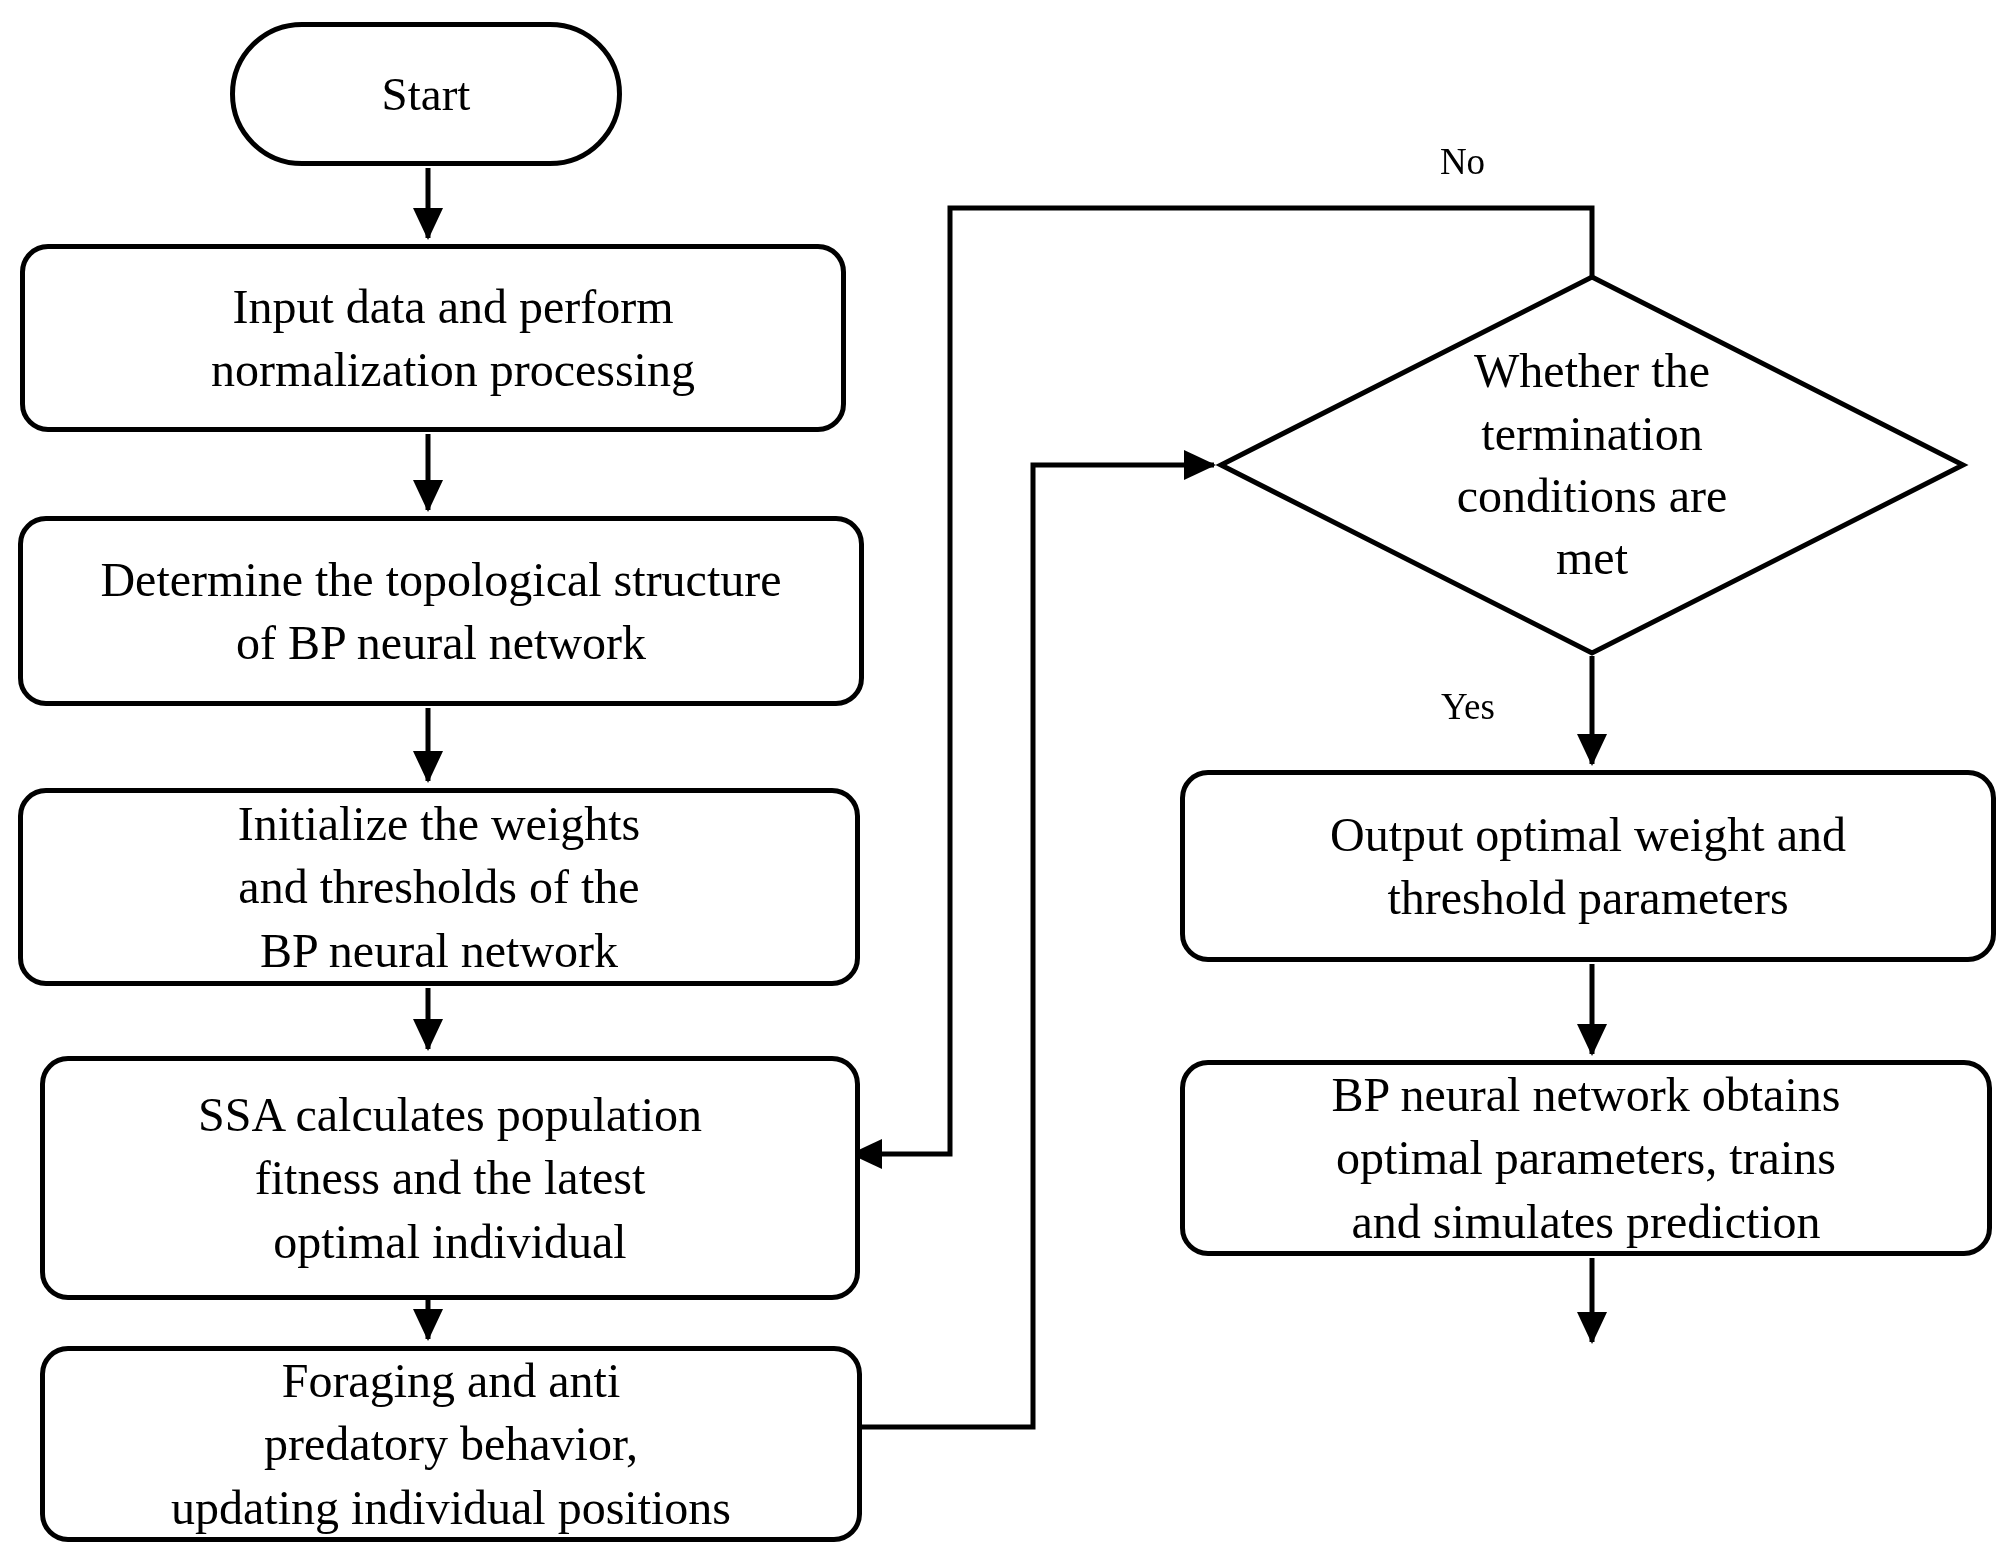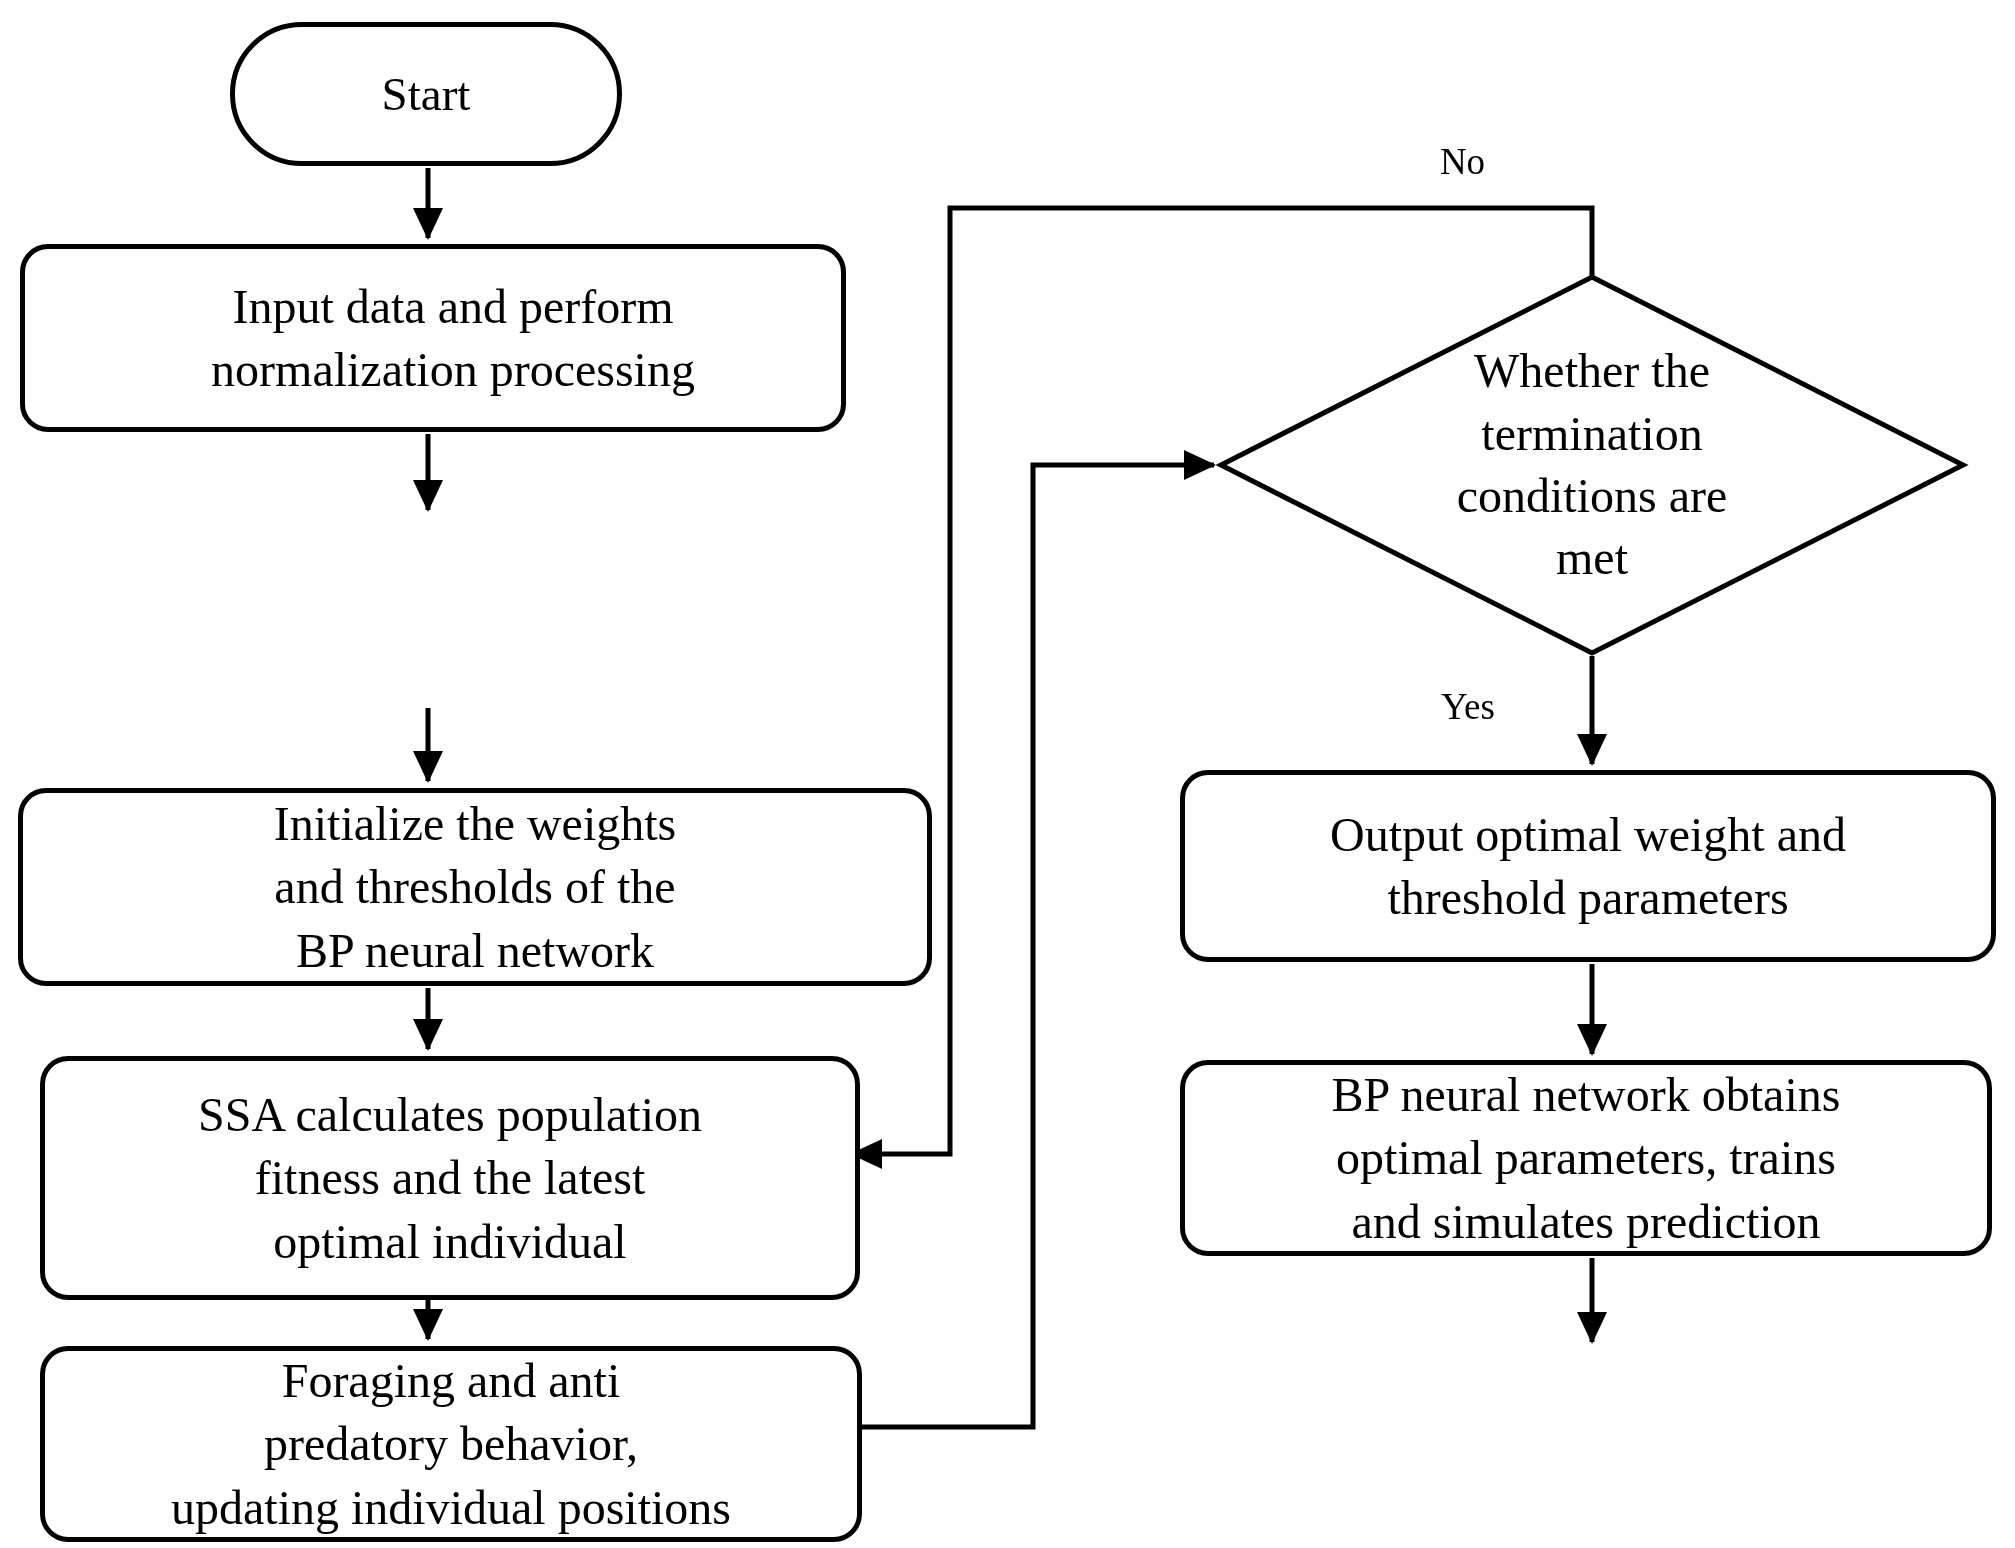--- a/index.html
+++ b/index.html
@@ -103,22 +103,24 @@
     <polyline class="edge" marker-end="url(#arrow)" points="1592,656 1592,764"></polyline>
     <polyline class="edge" marker-end="url(#arrow)" points="1592,964 1592,1054"></polyline>
     <polyline class="edge" marker-end="url(#arrow)" points="1592,1258 1592,1342"></polyline>
   </svg>
 
   <div class="node terminator" style="left:230px; top:22px; width:392px; height:144px;">Start</div>
 
   <div class="node process" style="left:20px; top:244px; width:826px; height:188px;padding-left:40px;">Input data and perform
 normalization processing</div>
 
+  <div class="node process" style="left:18px; top:516px; width:846px; height:190px;">Determine the topological structure
+of BP neural network</div>
 
-  <div class="node process" style="left:18px; top:788px; width:914px; height:198px;">Initialize the weights
+  <div class="node process" style="left:18px; top:788px; width:842px; height:198px;">Initialize the weights
 and thresholds of the
 BP neural network</div>
 
   <div class="node process" style="left:24px; top:1056px; width:820px; height:244px;margin-left:16px;">SSA calculates population
 fitness and the latest
 optimal individual</div>
 
   <div class="node process" style="left:24px; top:1346px; width:822px; height:196px;margin-left:16px;">Foraging and anti
 predatory behavior,
 updating individual positions</div>

